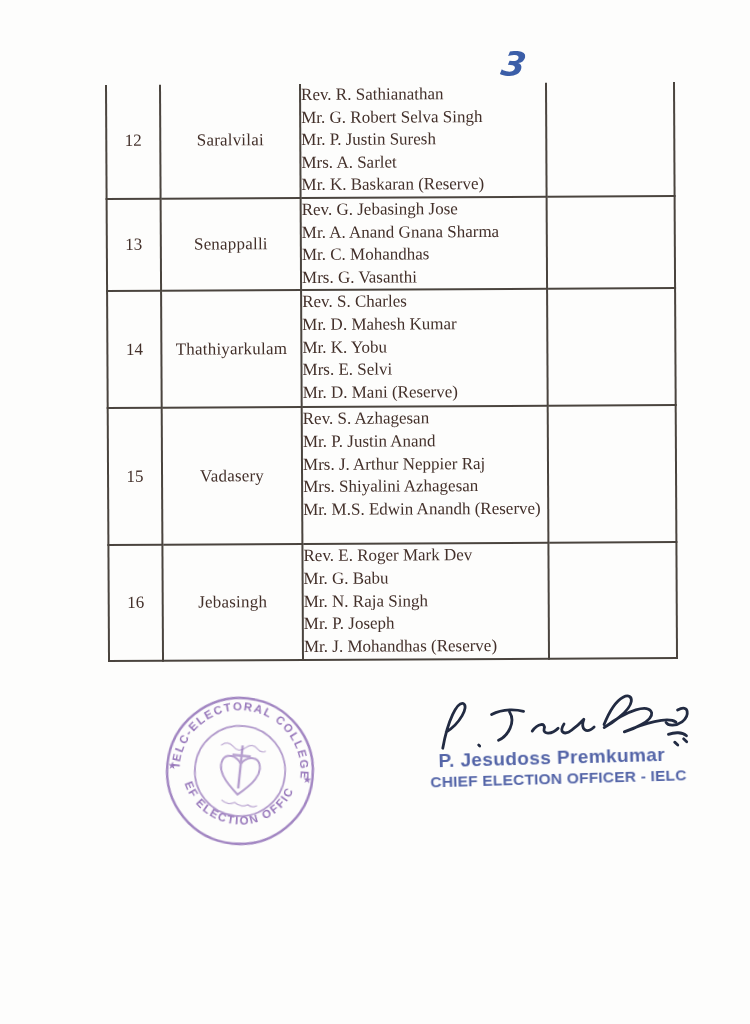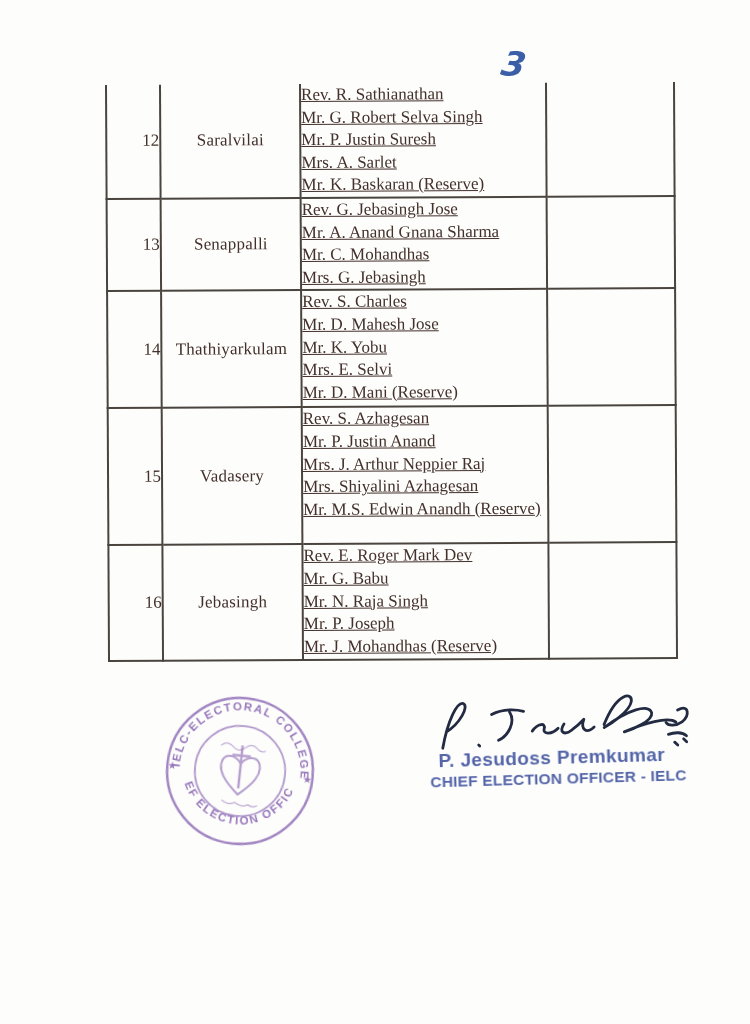--- a/index.html
+++ b/index.html
@@ -25,25 +25,25 @@
     transform:rotate(-0.3deg); transform-origin:top left;
   }
   table.stations {
     border-collapse:collapse; width:560px; table-layout:fixed;
   }
   table.stations td {
     border:2px solid #4a443e;
     padding:0;
   }
   table.stations tr:first-child td { border-top:none; }
-  td.col-sno   { width:52px;  text-align:right; vertical-align:middle; font-size:17px; }
+  td.col-sno   { width:52px;  text-align:center; vertical-align:middle; font-size:17px; }
   td.col-station{ width:138px; text-align:center; vertical-align:middle; font-size:17px; letter-spacing:0.2px; }
   td.col-members{ width:244px; vertical-align:top; padding:2px 8px 1px 9px; }
   td.col-empty { width:126px; }
-  .member { font-size:17px; line-height:22.6px; text-align:justify;text-decoration:underline; }
+  .member { font-size:17px; line-height:22.6px; text-align:justify; }
   tbody tr:nth-child(1) { height:113px; }
   tbody tr:nth-child(2) { height:92px;  }
   tbody tr:nth-child(3) { height:117px; }
   tbody tr:nth-child(4) { height:137px; }
   tbody tr:nth-child(5) { height:116px; }
 
   
   .seal {
     position:absolute; left:163px; top:694px; width:154px; height:154px;
     transform:rotate(6deg);
@@ -96,30 +96,30 @@
             </td>
       <td class="col-empty"></td>
     </tr>
           <tr>
       <td class="col-sno">13</td>
       <td class="col-station">Senappalli</td>
       <td class="col-members">
               <div class="member">Rev. G. Jebasingh Jose</div>
               <div class="member">Mr. A. Anand Gnana Sharma</div>
               <div class="member">Mr. C. Mohandhas</div>
-              <div class="member">Mrs. G. Jebasingh</div>
+              <div class="member">Mrs. G. Vasanthi</div>
             </td>
       <td class="col-empty"></td>
     </tr>
           <tr>
       <td class="col-sno">14</td>
       <td class="col-station">Thathiyarkulam</td>
       <td class="col-members">
               <div class="member">Rev. S. Charles</div>
-              <div class="member">Mr. D. Mahesh Jose</div>
+              <div class="member">Mr. D. Mahesh Kumar</div>
               <div class="member">Mr. K. Yobu</div>
               <div class="member">Mrs. E. Selvi</div>
               <div class="member">Mr. D. Mani (Reserve)</div>
             </td>
       <td class="col-empty"></td>
     </tr>
           <tr>
       <td class="col-sno">15</td>
       <td class="col-station">Vadasery</td>
       <td class="col-members">

